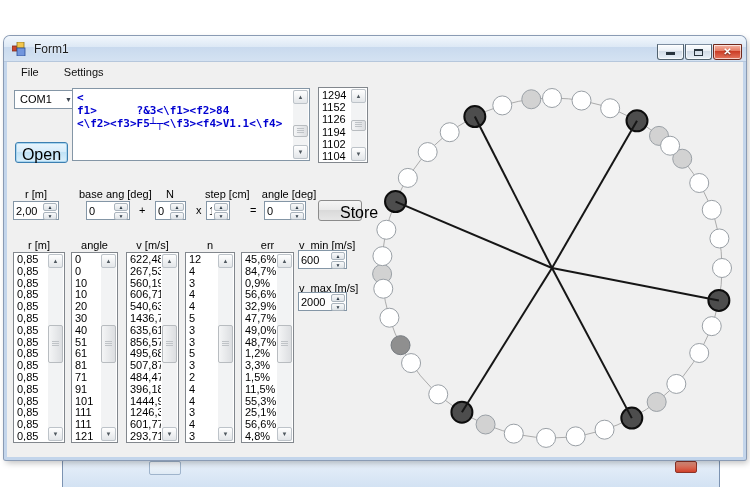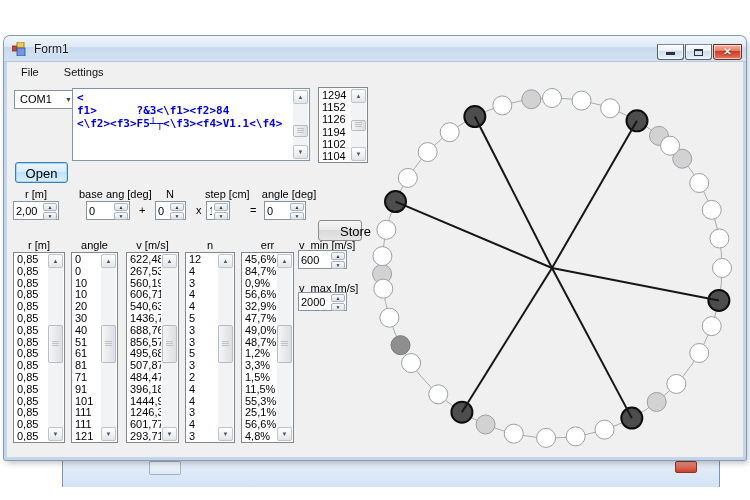--- a/index.html
+++ b/index.html
@@ -42,21 +42,21 @@
   .menubar{position:absolute;left:0;top:26px;width:100%;height:22px;background:#f0f0f0;}
   .menu-item{display:inline-block;padding:4px 8px 3px 8px;margin-left:6px;color:#111;}
 
   
   .combo{position:absolute;box-sizing:border-box;background:#fff;border:1px solid #8496a6;
          padding:2px 0 0 5px;}
   .combo .arrow{position:absolute;right:5px;top:5px;font-size:7px;color:#3d4650;}
 
   .btn{position:absolute;box-sizing:border-box;text-align:center;border-radius:3px;
        border:1px solid #8b8b8b;background:linear-gradient(#f5f5f5,#e9e9e9 45%,#d9d9d9 46%,#e6e6e6);
-       font-size:13px;padding-top:3px;margin-top:20px;}
+       font-size:16px;padding-top:3px;}
   .btn.focus{border:1px solid #3c7fb1;background:linear-gradient(#eaf5fd,#d7ecfa 45%,#bfe1f5 46%,#d9effc);
        box-shadow:inset 0 0 0 1px #a8d4ee;}
 
   .panel-label{position:absolute;text-align:center;white-space:nowrap;}
 
   .nud{position:absolute;box-sizing:border-box;background:#fff;border:1px solid #8496a6;}
   .nud input{position:absolute;left:2px;top:1px;right:16px;bottom:1px;width:calc(100% - 19px);
        border:none;outline:none;padding:0;margin:0;font-family:"Liberation Sans",sans-serif;
        font-size:11px;background:#fff;}
   .nud-btns{position:absolute;right:1px;top:1px;bottom:1px;width:14px;display:flex;
@@ -273,21 +273,21 @@
       </div>
     </div>
     <div class="lb" style="left:119px;top:216px;width:53px;height:191px;">
       <div class="lb-rows">
           <div class="row">622,48</div>
           <div class="row">267,53</div>
           <div class="row">560,19</div>
           <div class="row">606,71</div>
           <div class="row">540,63</div>
           <div class="row">1436,7</div>
-          <div class="row">688,76</div>
+          <div class="row">635,61</div>
           <div class="row">856,57</div>
           <div class="row">495,68</div>
           <div class="row">507,87</div>
           <div class="row">484,47</div>
           <div class="row">396,18</div>
           <div class="row">1444,9</div>
           <div class="row">1246,3</div>
           <div class="row">601,77</div>
           <div class="row">293,71</div>
         </div>

